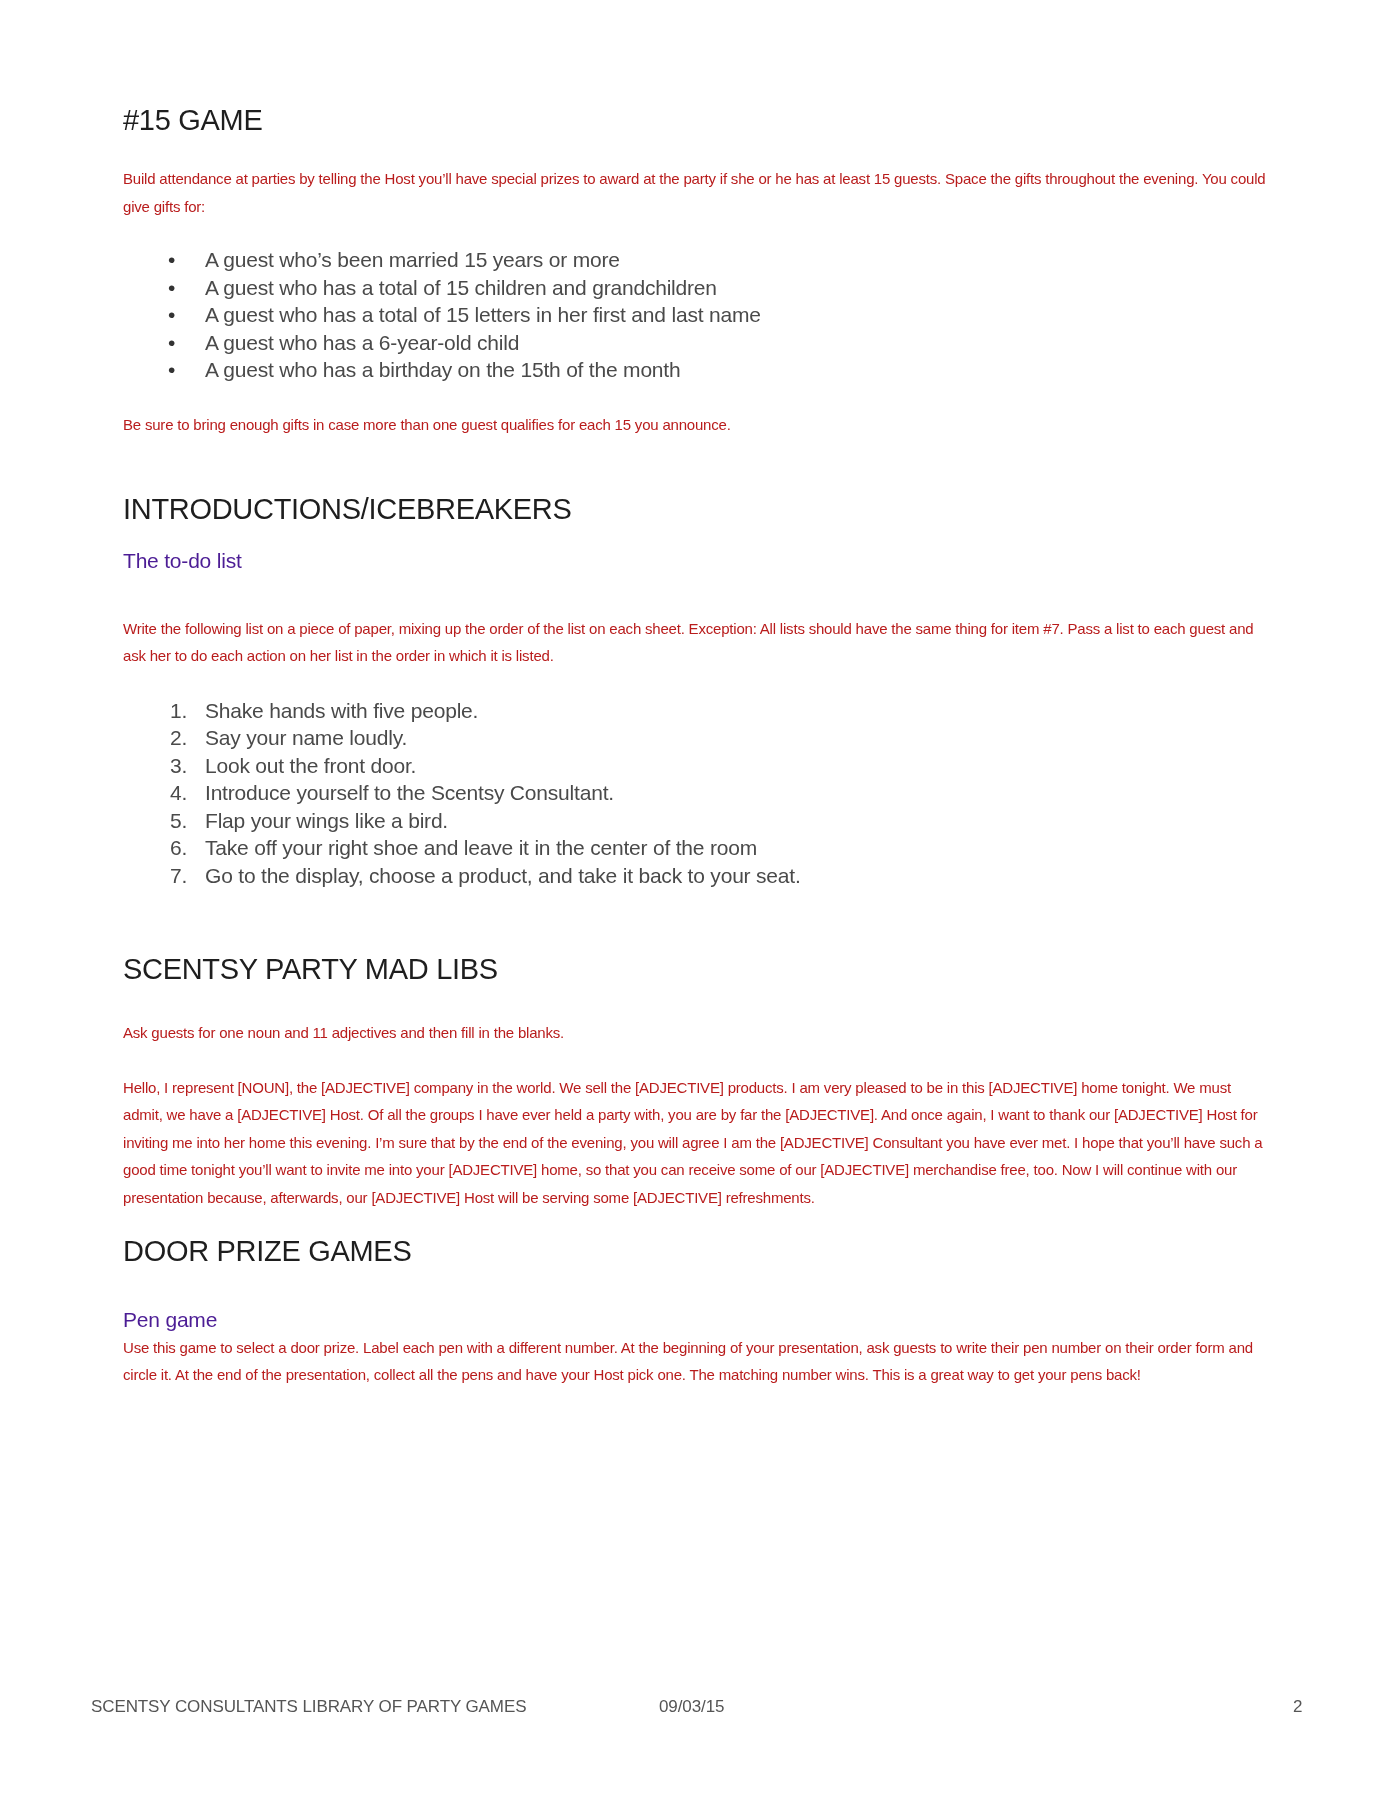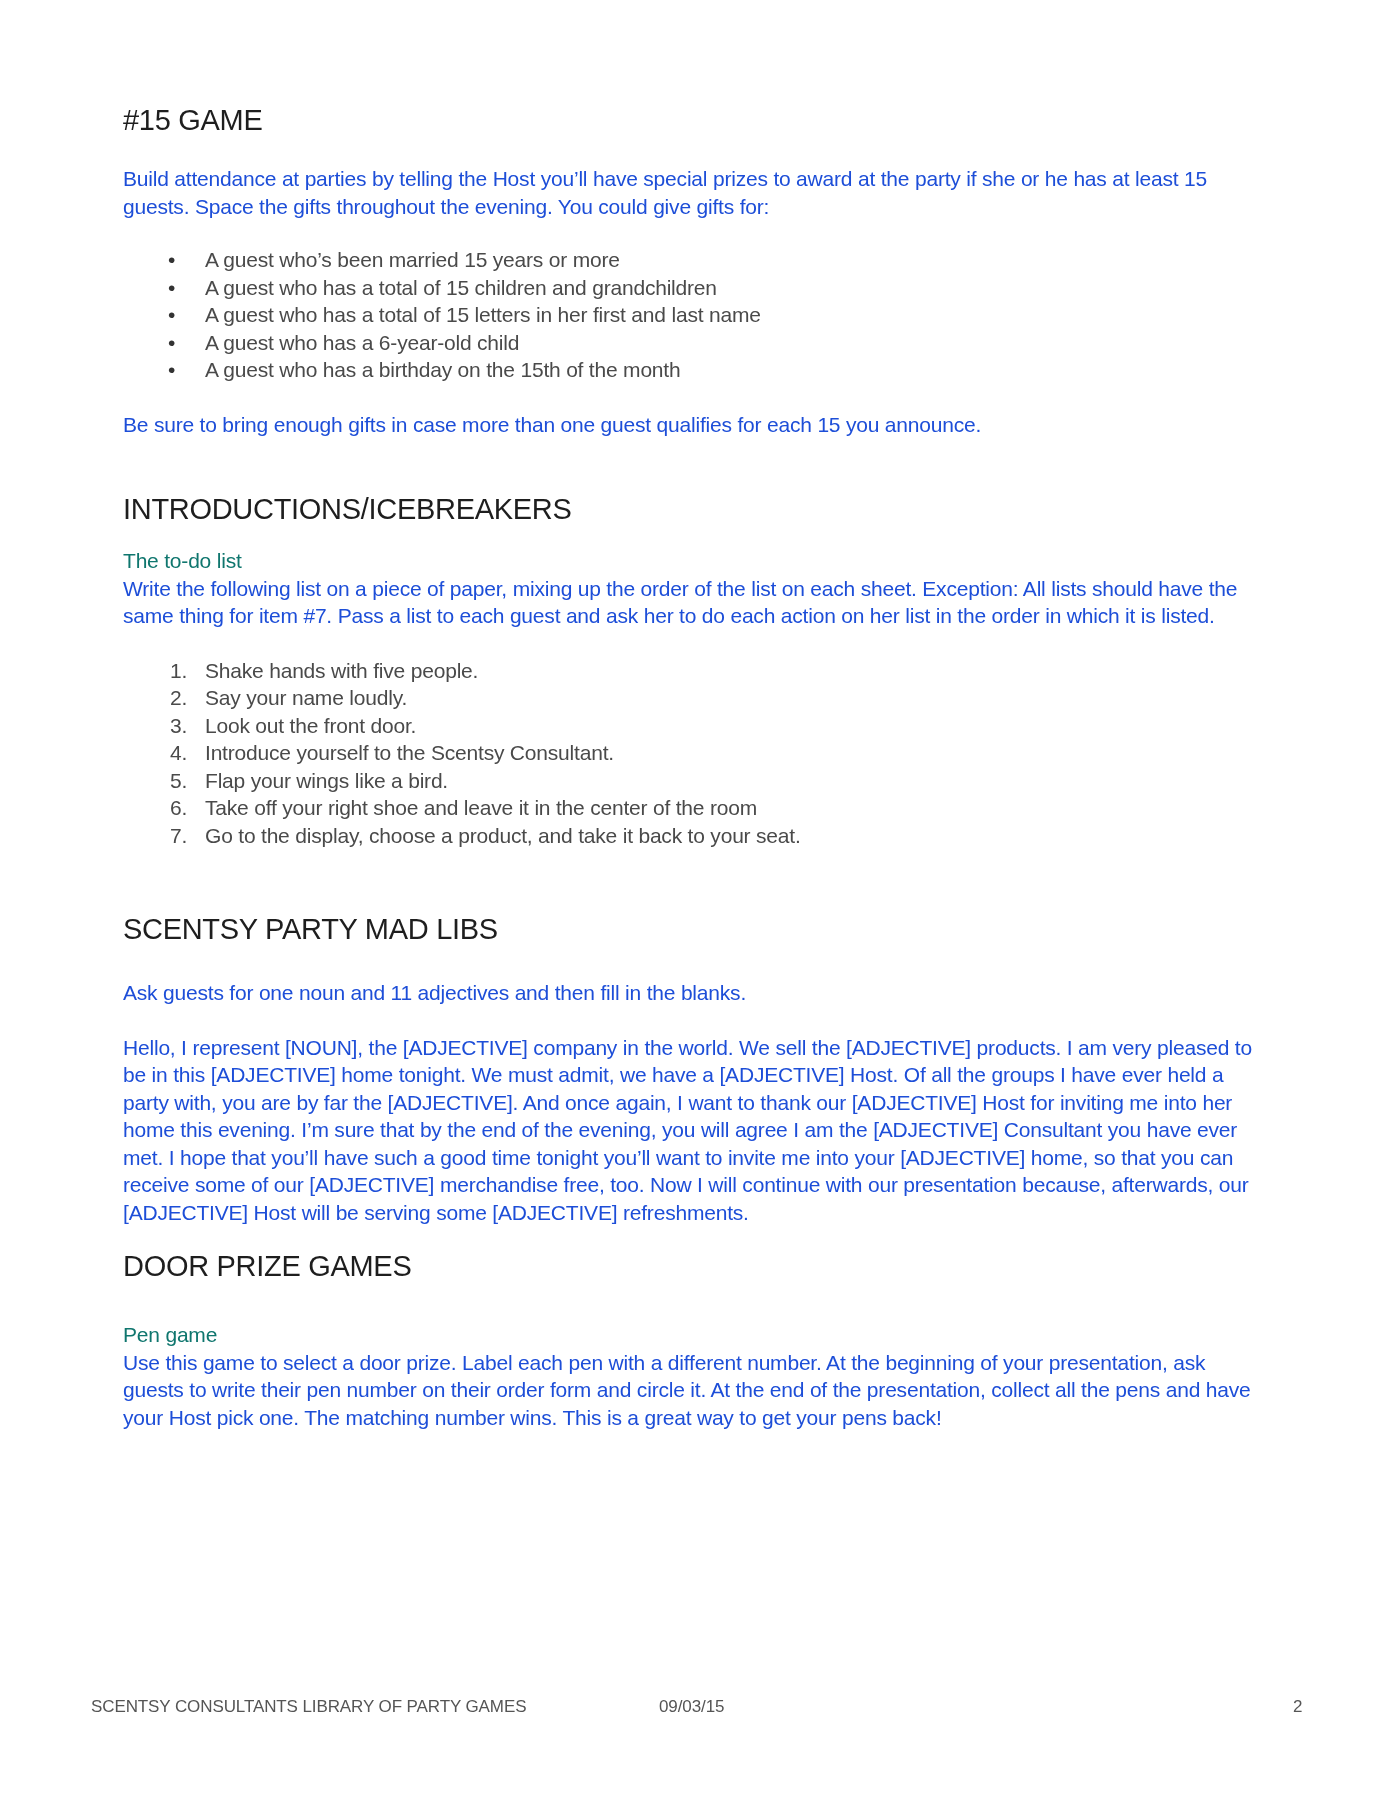--- a/index.html
+++ b/index.html
@@ -2,23 +2,23 @@
 <html><head>
 <meta charset="utf-8">
 <style>
   html, body { margin: 0; padding: 0; background: #ffffff; }
   body { width: 1390px; height: 1800px; position: relative; overflow: hidden;
          font-family: "Liberation Sans", sans-serif; color: #444; }
   .page { position: absolute; left: 0; top: 0; width: 1390px; height: 1800px; }
   .content { position: absolute; left: 123px; top: 102px; width: 1150px; }
   h2.section { margin: 0; font-weight: normal; font-size: 29px; color: #1e1e1e;
                letter-spacing: -0.3px; line-height: 36px; }
-  p { margin: 0; font-size: 21px; line-height: 27.5px; color: #1d4ed8;
+  p { margin: 0; font-size: 15px; line-height: 27.5px; color: #b91c1c;
       letter-spacing: -0.2px; font-weight: 300; }
-  .sub { font-size: 21px; color: #0f766e; line-height: 27.5px; letter-spacing: -0.2px; }
+  .sub { font-size: 21px; color: #4c1d95; line-height: 27.5px; letter-spacing: -0.2px; }
   ul.bullets, ol.steps { margin: 0; padding: 0; list-style: none; }
   ul.bullets li, ol.steps li { position: relative; padding-left: 82px;
       font-size: 21px; line-height: 27.5px; color: #4a4a4a; letter-spacing: -0.2px; }
   ul.bullets li .mark { position: absolute; left: 45px; top: 0; color: #333; }
   ol.steps li .mark { position: absolute; left: 47px; top: 0; color: #4a4a4a; }
   .footer { position: absolute; top: 1697px; left: 0; width: 1390px; font-size: 17px;
             color: #555; letter-spacing: -0.1px; }
   .footer span { position: absolute; top: 0; white-space: nowrap; }
 </style>
 </head>
@@ -36,21 +36,21 @@
         <li><span class="mark">•</span><span>A guest who has a total of 15 letters in her first and last name</span></li>
         <li><span class="mark">•</span><span>A guest who has a 6-year-old child</span></li>
         <li><span class="mark">•</span><span>A guest who has a birthday on the 15th of the month</span></li>
       </ul>
       <p style="margin-top:27px;">Be sure to bring enough gifts in case more than one guest qualifies for each 15 you announce.</p>
     </section>
 
     <section style="margin-top:53px;">
       <h2 class="section">INTRODUCTIONS/ICEBREAKERS</h2>
       <div class="sub" style="margin-top:20px;">The to-do list</div>
-      <p style="width:1150px;">Write the following list on a piece of paper, mixing up the order of the list on each sheet. Exception: All lists should have the same thing for item #7. Pass a list to each guest and ask her to do each action on her list in the order in which it is listed.</p>
+      <p style="width:1150px;margin-top:40px;">Write the following list on a piece of paper, mixing up the order of the list on each sheet. Exception: All lists should have the same thing for item #7. Pass a list to each guest and ask her to do each action on her list in the order in which it is listed.</p>
       <ol class="steps" style="margin-top:27px;">
         <li><span class="mark">1.</span><span>Shake hands with five people.</span></li>
         <li><span class="mark">2.</span><span>Say your name loudly.</span></li>
         <li><span class="mark">3.</span><span>Look out the front door.</span></li>
         <li><span class="mark">4.</span><span>Introduce yourself to the Scentsy Consultant.</span></li>
         <li><span class="mark">5.</span><span>Flap your wings like a bird.</span></li>
         <li><span class="mark">6.</span><span>Take off your right shoe and leave it in the center of the room</span></li>
         <li><span class="mark">7.</span><span>Go to the display, choose a product, and take it back to your seat.</span></li>
       </ol>
     </section>

